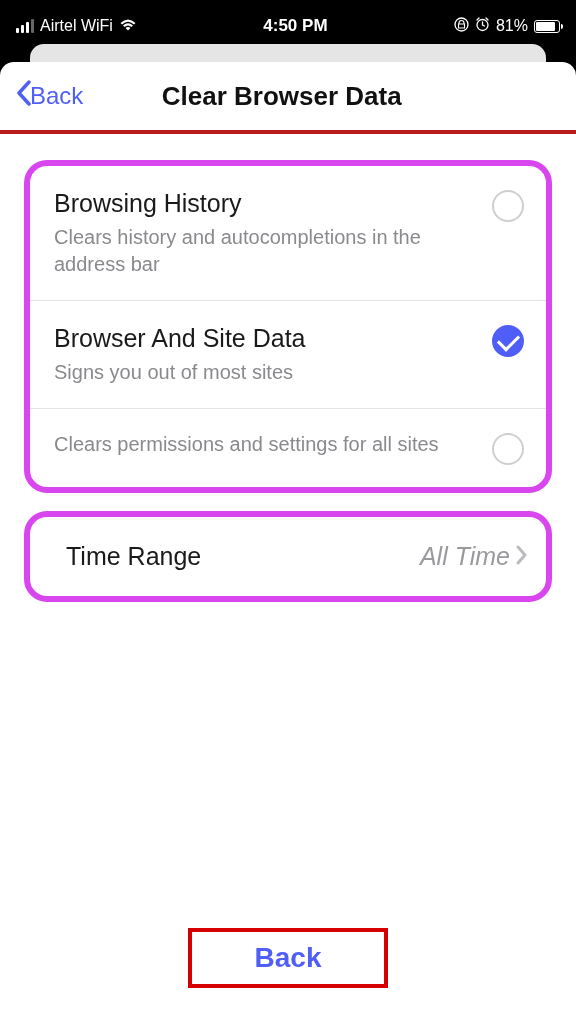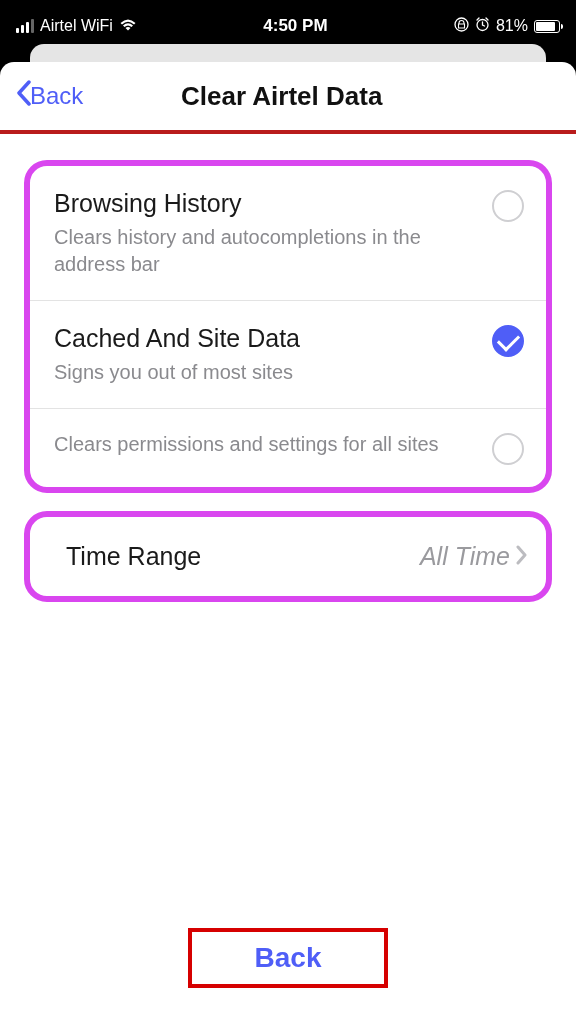--- a/index.html
+++ b/index.html
@@ -196,36 +196,36 @@
 <div class="sheet">
   <div class="nav-bar">
     <div class="back-btn">
       <span class="back-chevron">
         <svg width="16" height="26" viewBox="0 0 16 26">
             <path d="M13 2 L3 13 L13 24" stroke="#4f5ef7" stroke-width="3.5" fill="none" stroke-linecap="round" stroke-linejoin="round"></path>
           </svg>
       </span>
       <span>Back</span>
     </div>
-    <div class="page-title">Clear Airtel Data</div>
+    <div class="page-title">Clear Browser Data</div>
   </div>
 
   <div class="content">
 
     <div class="card">
       <div class="option-row">
         <div class="option-text">
           <div class="option-title">Browsing History</div>
           <div class="option-desc">Clears history and autocompletions in the address bar</div>
         </div>
         <div class="check-circle"></div>
       </div>
       <div class="option-row">
         <div class="option-text">
-          <div class="option-title">Cached And Site Data</div>
+          <div class="option-title">Browser And Site Data</div>
           <div class="option-desc">Signs you out of most sites</div>
         </div>
         <div class="check-circle checked"></div>
       </div>
       <div class="option-row">
         <div class="option-text">
           <div class="option-desc">Clears permissions and settings for all sites</div>
         </div>
         <div class="check-circle"></div>
       </div>

